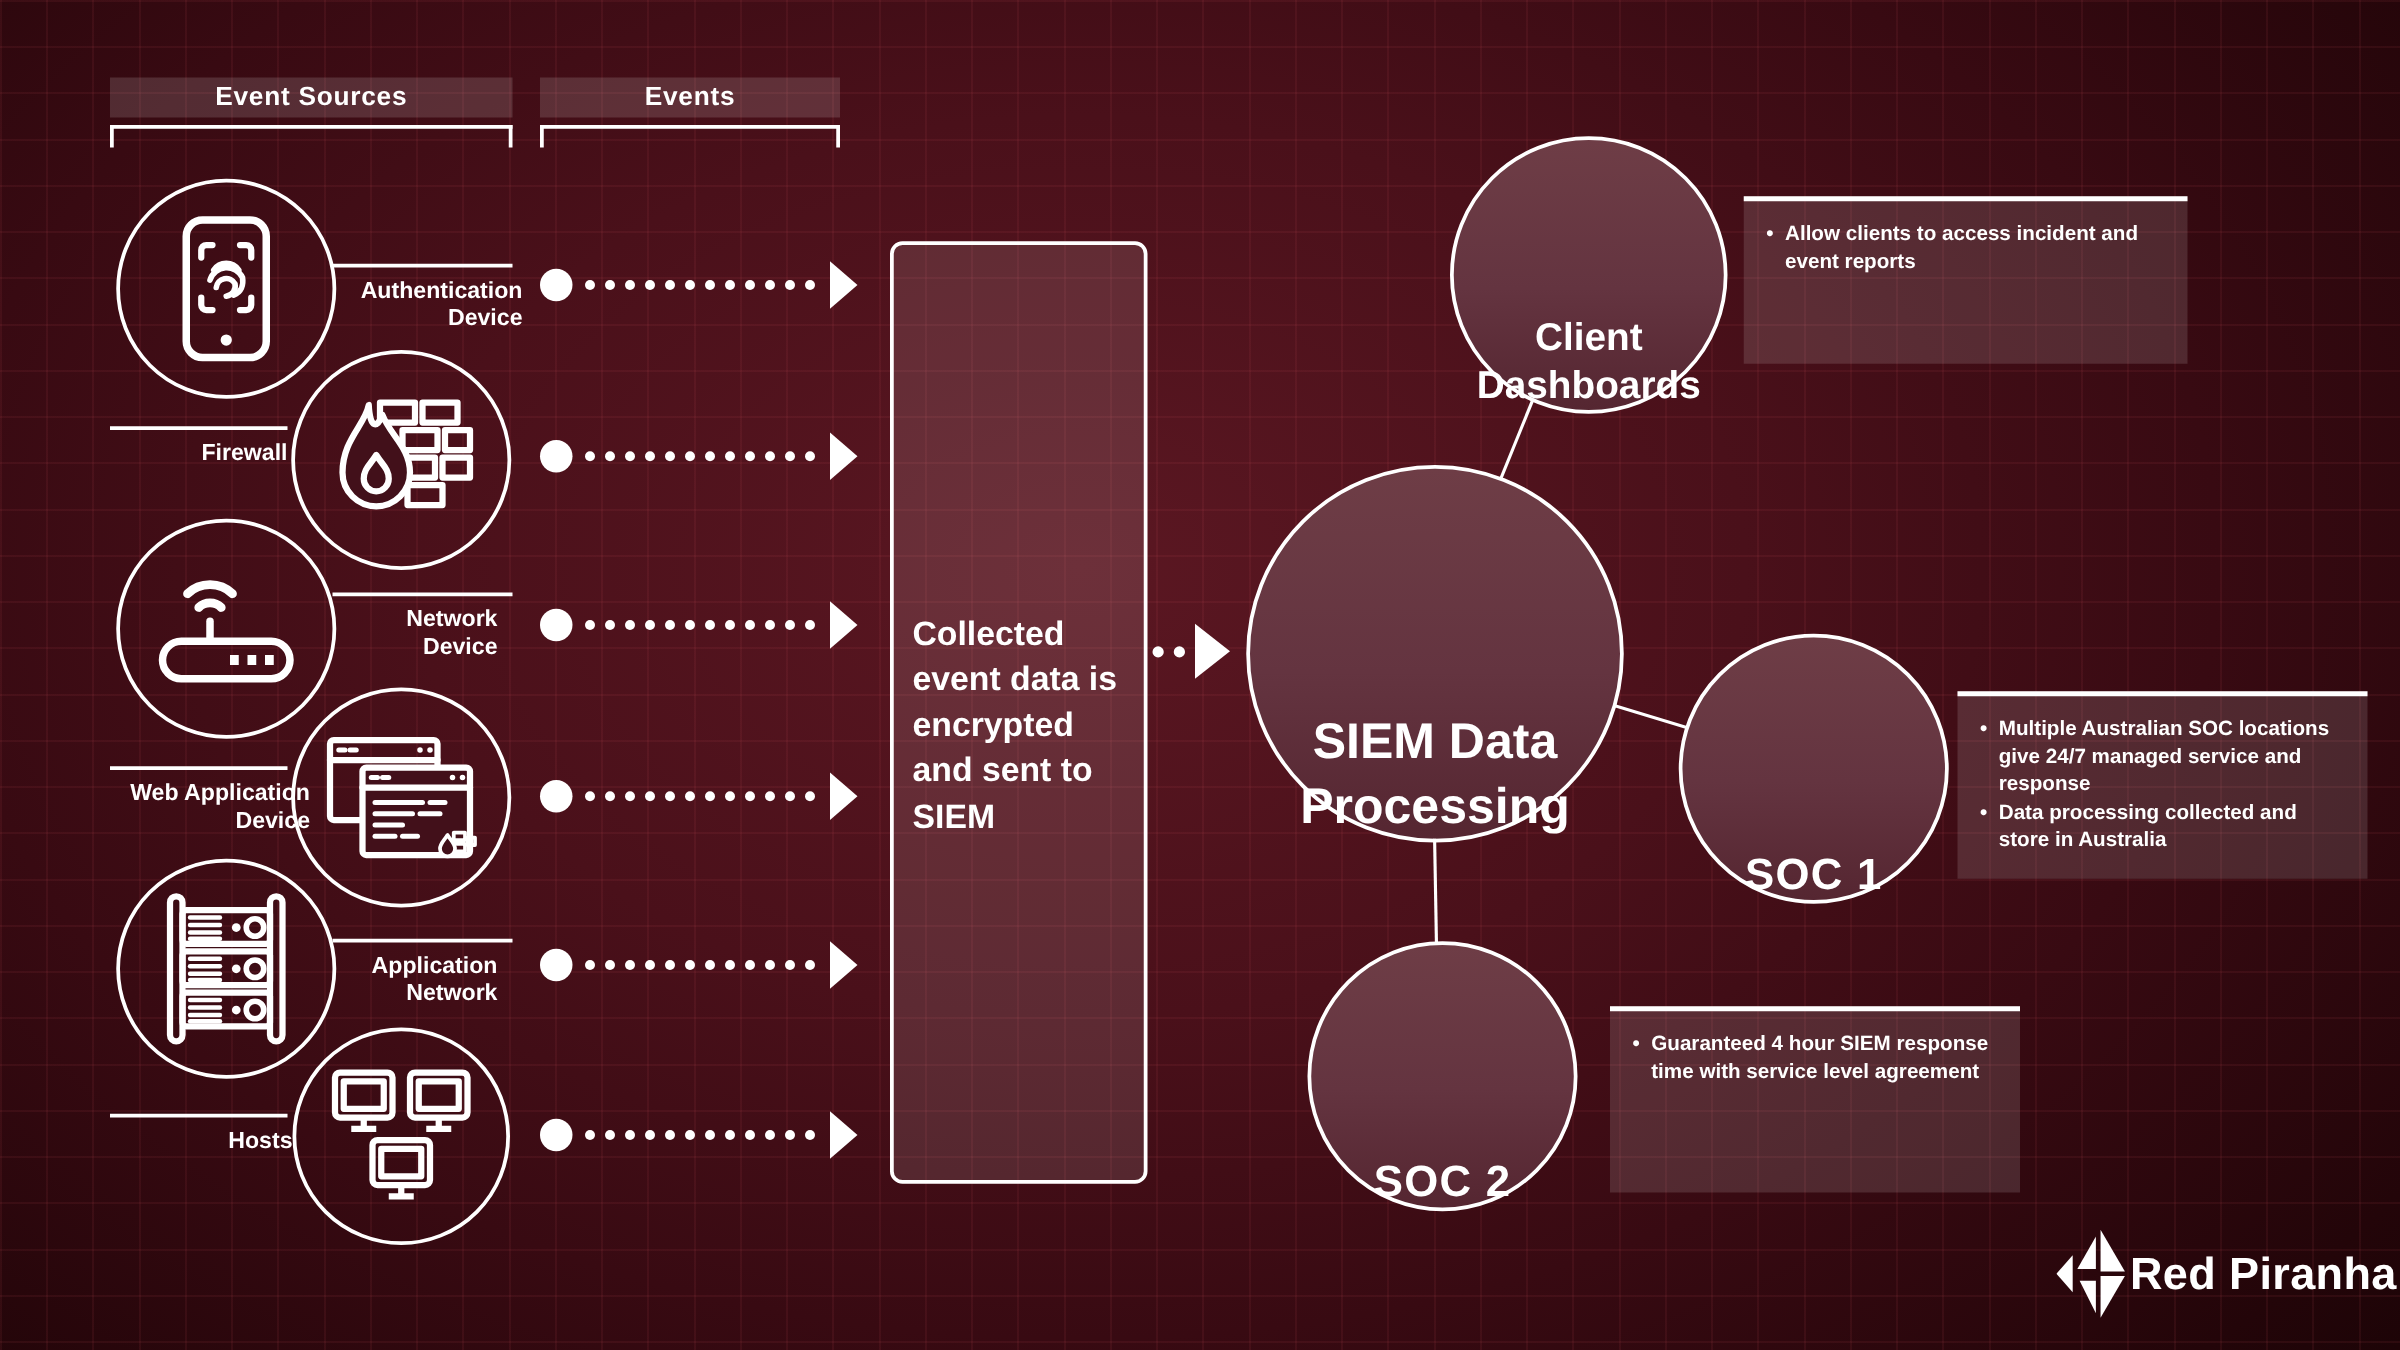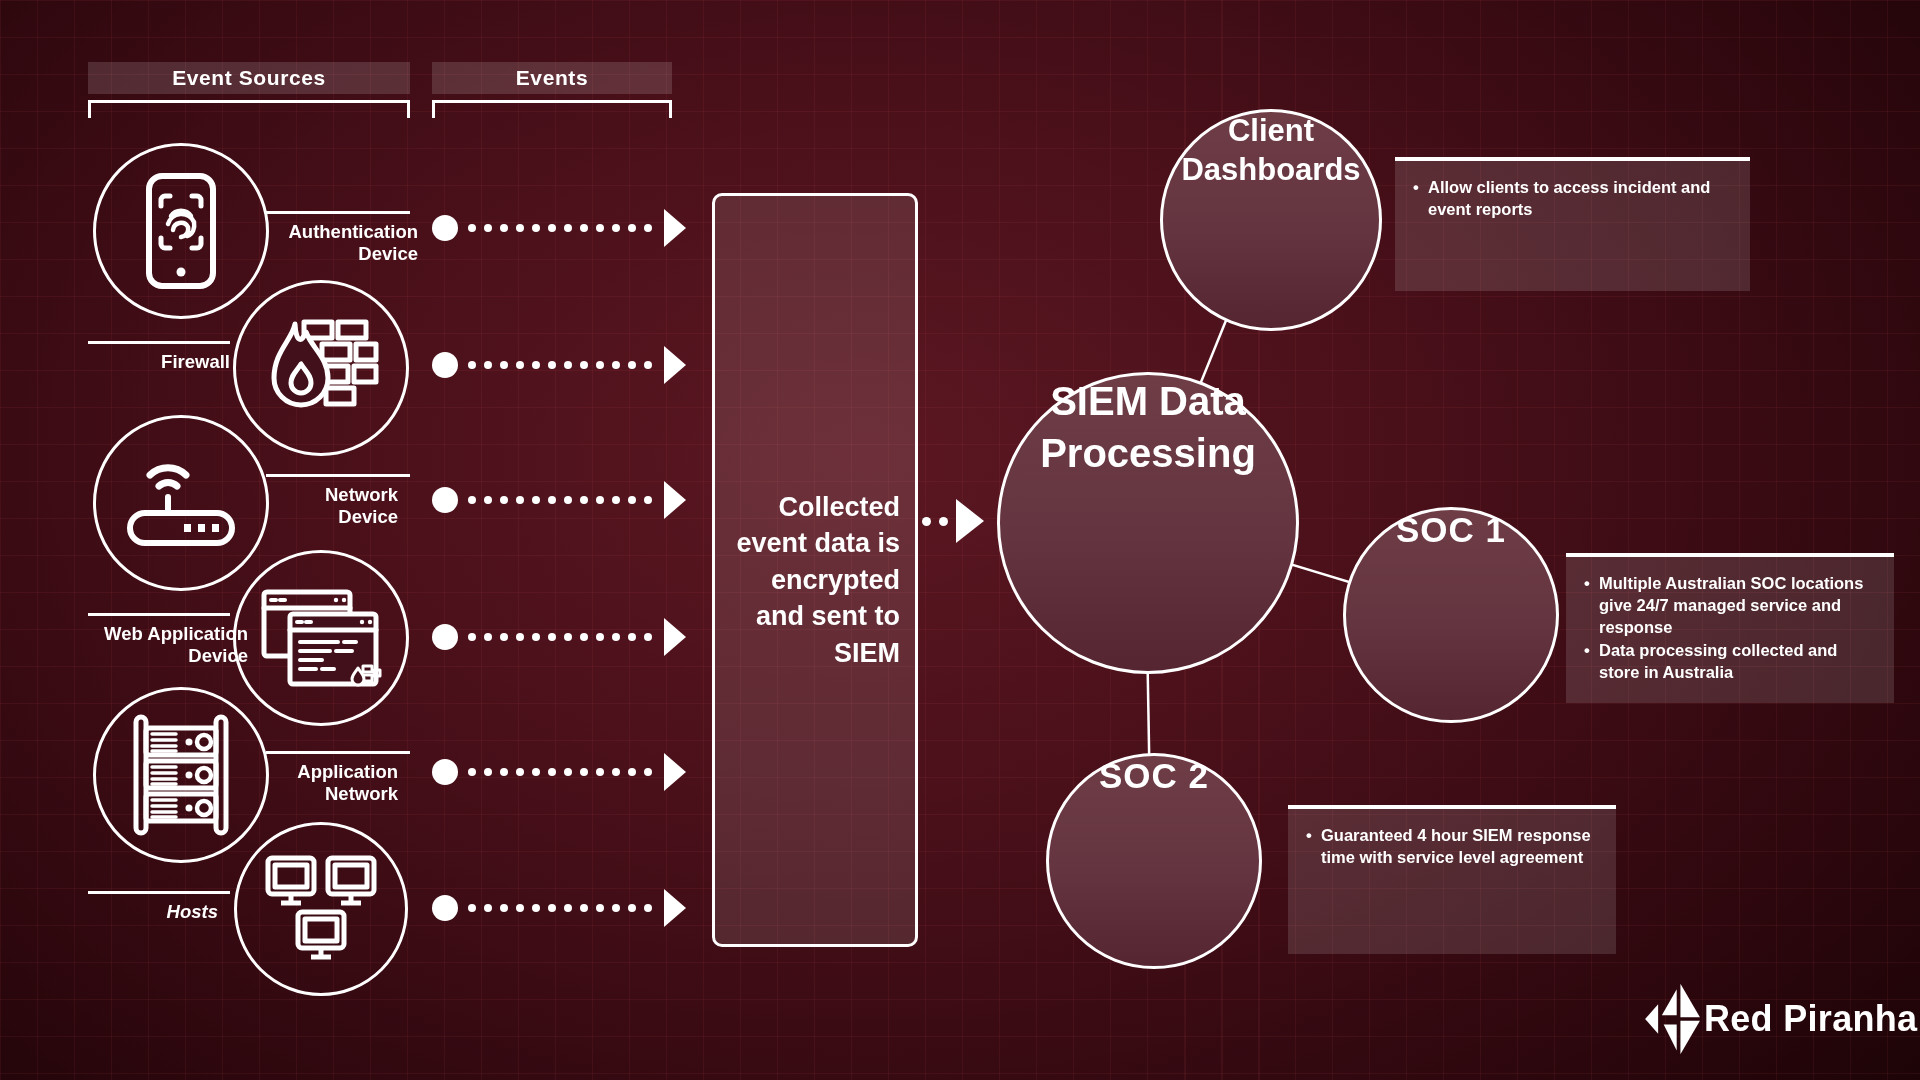--- a/index.html
+++ b/index.html
@@ -26,33 +26,33 @@
   
   .dotline{display:flex;align-items:center;height:40px;}
   .bigdot{width:26px;height:26px;border-radius:50%;background:#fff;flex:0 0 auto;}
   .dots{display:flex;align-items:center;margin-left:10px;}
   .dot{width:8px;height:8px;border-radius:50%;background:#fff;margin-right:8px;flex:0 0 auto;}
   .arrowhead{width:0;height:0;border-left:22px solid #fff;border-top:19px solid transparent;border-bottom:19px solid transparent;margin-left:4px;}
 
   
   .collector{border:3px solid #fff;border-radius:10px;background:rgba(255,255,255,0.11);
              display:flex;align-items:center;justify-content:center;}
-  .collector-text{font-size:27px;font-weight:700;line-height:1.35;text-align:right;width:170px;margin-top:20px;}
+  .collector-text{font-size:27px;font-weight:700;line-height:1.35;text-align:left;width:170px;margin-top:20px;}
 
   
   .middot{width:9px;height:9px;border-radius:50%;background:#fff;}
   .midhead{width:0;height:0;border-left:28px solid #fff;border-top:22px solid transparent;border-bottom:22px solid transparent;}
 
   
   .links{left:0;top:0;}
 
   
   .node{border:3px solid #fff;border-radius:50%;
         background:linear-gradient(180deg,#6e3d46 0%,#643440 55%,#552631 100%);
-        display:flex;align-items:flex-start;justify-content:center;text-align:center;font-weight:700;}
+        display:flex;align-items:flex-end;justify-content:center;text-align:center;font-weight:700;}
   .node-siem{font-size:40px;line-height:1.3;}
   .node-siem .txt{width:240px;}
   .node-client{font-size:31px;line-height:1.25;}
   .node-client .txt{width:190px;}
   .node-soc{font-size:35px;letter-spacing:1px;}
 
   
   .info-box{background:rgba(255,255,255,0.13);border-top:4px solid #fff;padding:16px 20px 14px 18px;}
   .info-box ul{margin:0;padding:0;list-style:none;}
   .info-box li{font-size:16.5px;font-weight:700;line-height:1.32;padding-left:15px;position:relative;margin-bottom:2px;}
@@ -303,21 +303,21 @@
       </g>
       <g>
         <rect x="36" y="58" width="46" height="36" rx="4"></rect>
         <rect x="43" y="65" width="32" height="22"></rect>
         <line x1="59" y1="94" x2="59" y2="102"></line>
         <line x1="49" y1="103" x2="69" y2="103"></line>
       </g>
     </svg>
   </div>
   <div class="abs src-line" style="left:88px;top:891px;width:142px;"></div>
-  <div class="abs src-label" style="left:76px;top:901px;width:142px;font-style:italic;">Hosts</div>
+  <div class="abs src-label" style="left:92px;top:901px;width:142px;">Hosts</div>
   <div class="abs dotline" style="left:432px;top:888px;">
     <span class="bigdot"></span>
     <span class="dots">
         <span class="dot"></span>
         <span class="dot"></span>
         <span class="dot"></span>
         <span class="dot"></span>
         <span class="dot"></span>
         <span class="dot"></span>
         <span class="dot"></span>

